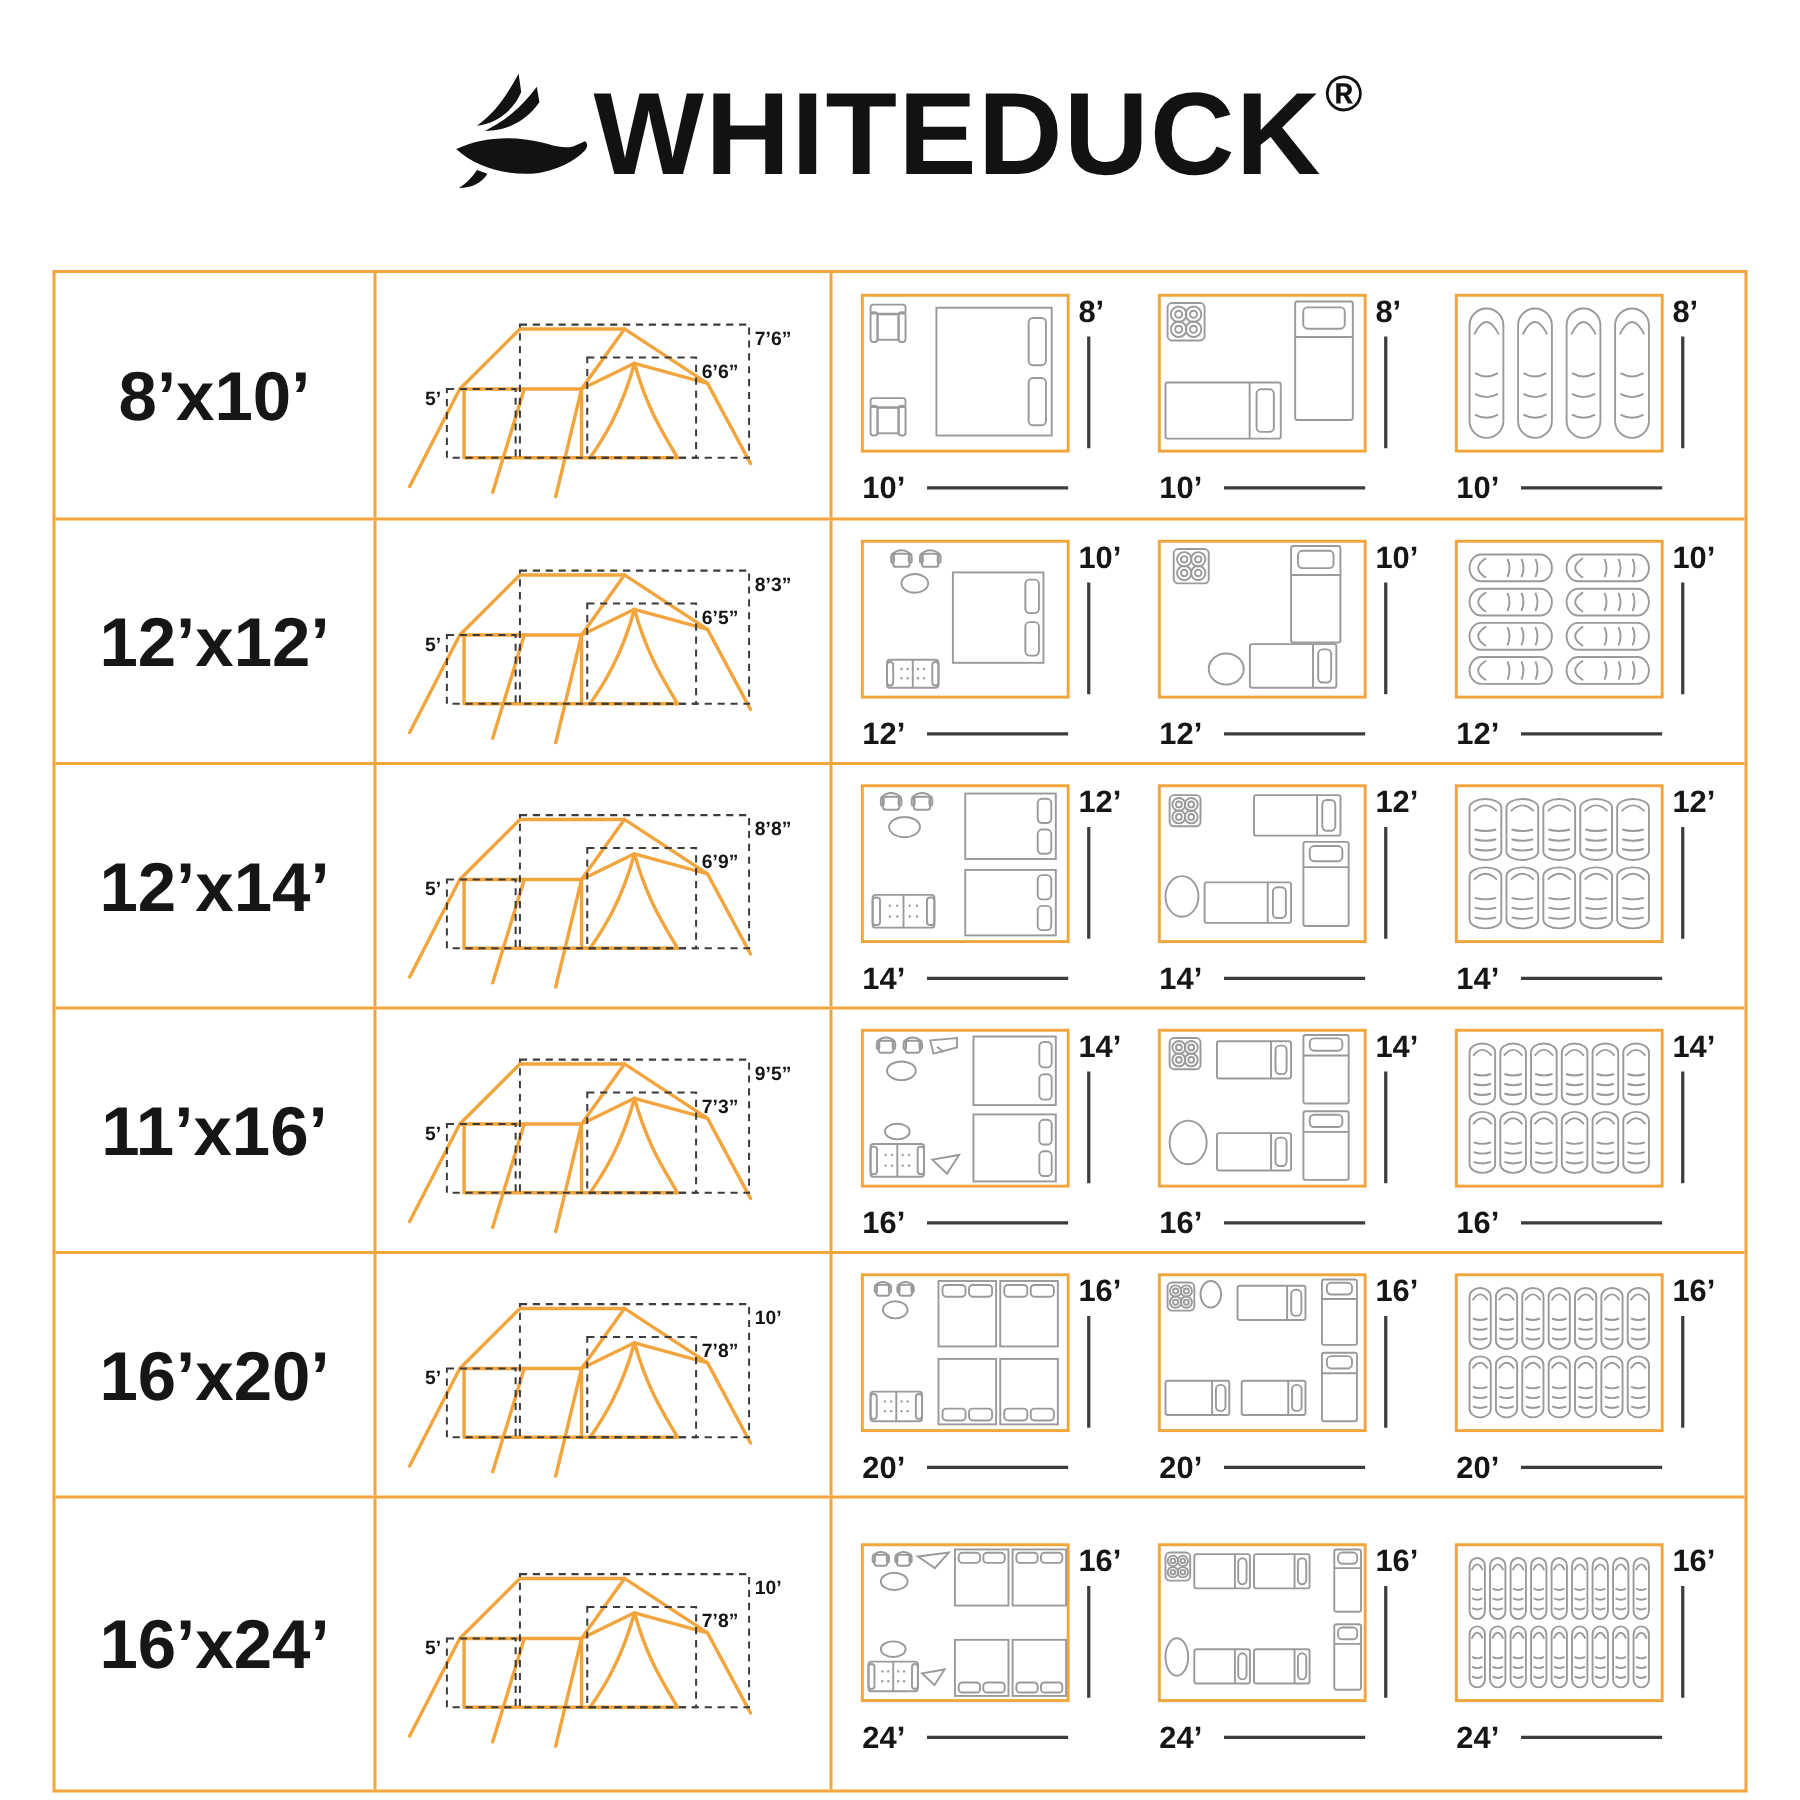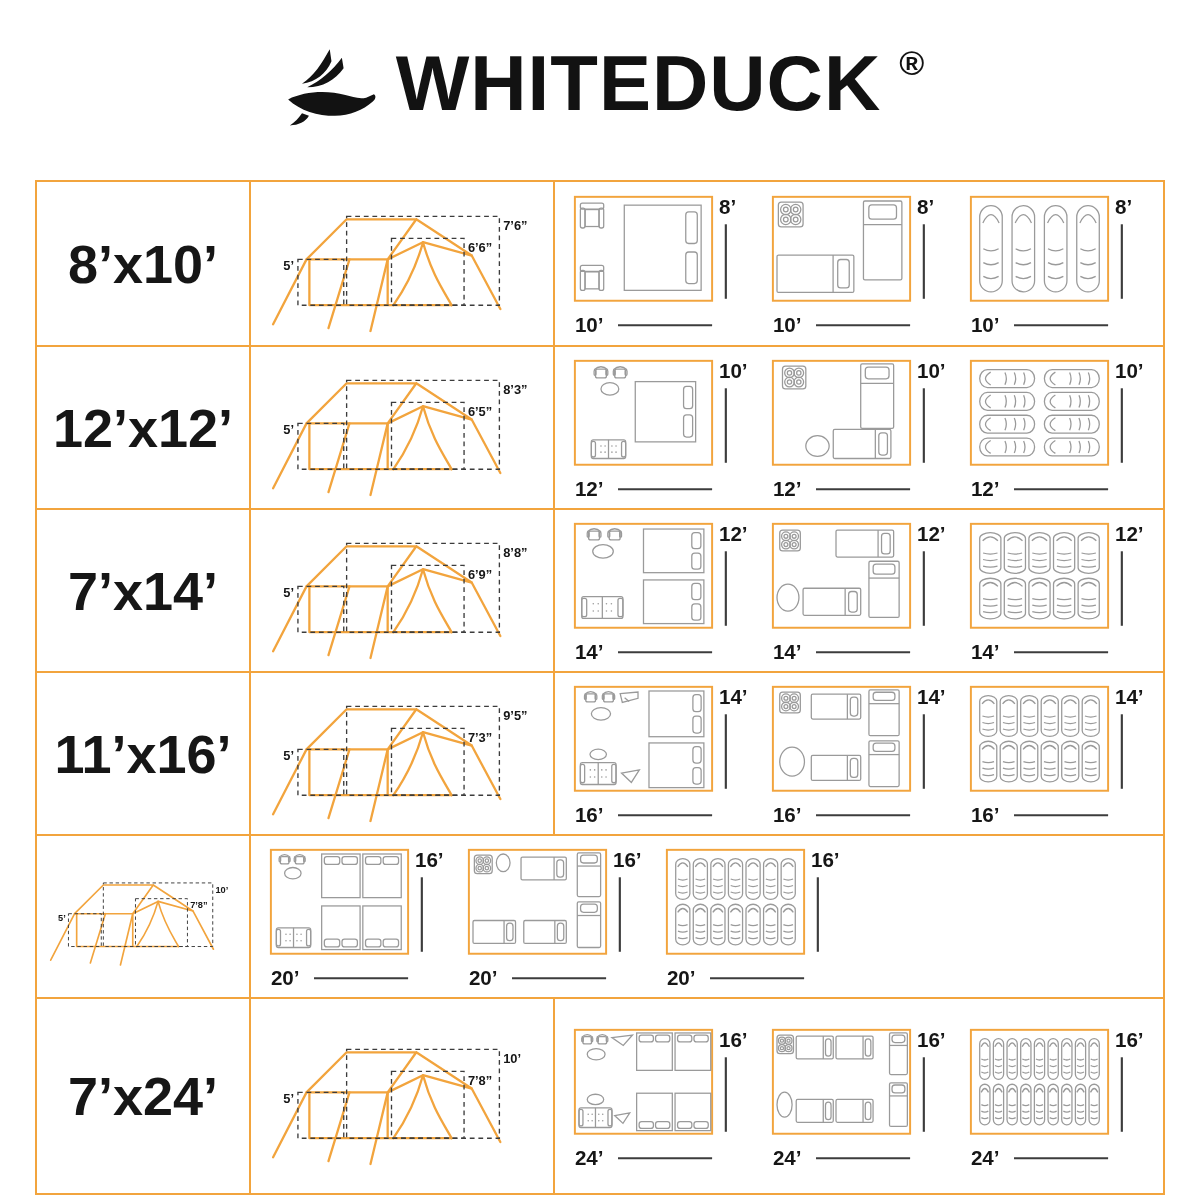--- a/index.html
+++ b/index.html
@@ -3,34 +3,34 @@
 <meta charset="utf-8">
 <style>
   :root { --accent:#F2A43D; --ink:#161616; --furn:#9a9a9a; --dim:#3c3c3c; }
   * { box-sizing:border-box; }
   html,body { margin:0; padding:0; background:#ffffff; }
   body { width:1200px; height:1200px; font-family:"Liberation Sans", sans-serif; color:var(--ink); overflow:hidden; }
   .page { position:relative; width:1200px; height:1200px; }
 
   header { position:absolute; top:0; left:0; right:0; height:178px;
            display:flex; align-items:center; justify-content:center; }
-  .logo { display:flex; align-items:flex-start; gap:16px; }
+  .logo { display:flex; align-items:center; }
   .logo svg { display:block; }
   .logo-text { font-size:78px; font-weight:800; letter-spacing:1px; color:#121212; line-height:1; }
   .reg-mark { font-size:34px; font-weight:700; color:#121212; align-self:flex-start; margin-top:2px; margin-left:2px; line-height:1; }
 
   .size-table { position:absolute; left:35px; right:35px; top:180px; bottom:5px;
                 border:2px solid var(--accent); display:grid;
                 grid-template-rows:163px 163px 163px 163px 163px auto; background:#fff; }
   .row { display:grid; grid-template-columns:212px 304px 1fr; border-top:2px solid var(--accent); min-height:0; }
   .row:first-child { border-top:none; }
   .cell { position:relative; border-left:2px solid var(--accent); min-width:0; min-height:0;
           display:flex; align-items:center; justify-content:center; }
   .cell:first-child { border-left:none; }
-  .size-label { font-size:54px; font-weight:800; letter-spacing:0; }
+  .size-label { font-size:46px; font-weight:800; letter-spacing:0; }
   .tent-cell svg { width:296px; height:auto; }
   .plans-cell { display:flex; align-items:center; justify-content:space-between; padding:2px 8px 2px 14px; }
   .plan { width:198px; flex:0 0 auto; }
   .plan svg { width:100%; height:auto; display:block; }
 </style>
 </head>
 <body>
 
 <div class="page">
   <header>
@@ -314,21 +314,21 @@
               <text x="153" y="26" font-size="21" font-weight="bold" fill="#161616">10’</text>
               <path d="M160,36 L160,112" stroke="#3c3c3c" stroke-width="2.2" fill="none"></path>
               <text x="6" y="146" font-size="21" font-weight="bold" fill="#161616">12’</text>
               <path d="M50,139 L146,139" stroke="#3c3c3c" stroke-width="2.2" fill="none"></path>
             </svg>
           </div>
         </div>
       </div>
       <div class="row">
         <div class="cell size-cell">
-          <div class="size-label">7’x14’</div>
+          <div class="size-label">12’x14’</div>
         </div>
         <div class="cell tent-cell">
           <svg viewBox="0 0 310 168">
             <path d="M55,80 L97,38 L170,38 M170,38 L228,76 M55,80 L140,80 M170,38 L140,80 M140,80 L177,62 L228,76 M58,80 L58,128 M58,128 L140,128 M140,80 L140,128 M140,128 L207,128" fill="none" stroke="#F2A43D" stroke-width="2.4" stroke-linejoin="round" stroke-linecap="round"></path>
             <path d="M177,62 C168,95 155,115 146,128 M177,62 C186,95 198,112 207,128 M55,80 L20,148 M100,80 L78,152 M140,80 L122,155 M228,76 L258,132" fill="none" stroke="#F2A43D" stroke-width="2.4" stroke-linejoin="round" stroke-linecap="round"></path>
             <rect x="46" y="80" width="48" height="48" fill="none" stroke="#3c3c3c" stroke-width="1.4" stroke-dasharray="5 4"></rect>
             <rect x="144" y="58" width="76" height="70" fill="none" stroke="#3c3c3c" stroke-width="1.4" stroke-dasharray="5 4"></rect>
             <rect x="97" y="35" width="160" height="93" fill="none" stroke="#3c3c3c" stroke-width="1.4" stroke-dasharray="5 4"></rect>
             <text x="42" y="91" font-size="13.5" font-weight="bold" fill="#161616" text-anchor="end">5’</text>
             <text x="224" y="72" font-size="13.5" font-weight="bold" fill="#161616" text-anchor="start">6’9”</text>
@@ -710,20 +710,23 @@
               </g>
               <text x="153" y="26" font-size="21" font-weight="bold" fill="#161616">14’</text>
               <path d="M160,36 L160,112" stroke="#3c3c3c" stroke-width="2.2" fill="none"></path>
               <text x="6" y="146" font-size="21" font-weight="bold" fill="#161616">16’</text>
               <path d="M50,139 L146,139" stroke="#3c3c3c" stroke-width="2.2" fill="none"></path>
             </svg>
           </div>
         </div>
       </div>
       <div class="row">
+        <div class="cell size-cell">
+          <div class="size-label">16’x20’</div>
+        </div>
         <div class="cell tent-cell">
           <svg viewBox="0 0 310 168">
             <path d="M55,80 L97,38 L170,38 M170,38 L228,76 M55,80 L140,80 M170,38 L140,80 M140,80 L177,62 L228,76 M58,80 L58,128 M58,128 L140,128 M140,80 L140,128 M140,128 L207,128" fill="none" stroke="#F2A43D" stroke-width="2.4" stroke-linejoin="round" stroke-linecap="round"></path>
             <path d="M177,62 C168,95 155,115 146,128 M177,62 C186,95 198,112 207,128 M55,80 L20,148 M100,80 L78,152 M140,80 L122,155 M228,76 L258,132" fill="none" stroke="#F2A43D" stroke-width="2.4" stroke-linejoin="round" stroke-linecap="round"></path>
             <rect x="46" y="80" width="48" height="48" fill="none" stroke="#3c3c3c" stroke-width="1.4" stroke-dasharray="5 4"></rect>
             <rect x="144" y="58" width="76" height="70" fill="none" stroke="#3c3c3c" stroke-width="1.4" stroke-dasharray="5 4"></rect>
             <rect x="97" y="35" width="160" height="93" fill="none" stroke="#3c3c3c" stroke-width="1.4" stroke-dasharray="5 4"></rect>
             <text x="42" y="91" font-size="13.5" font-weight="bold" fill="#161616" text-anchor="end">5’</text>
             <text x="224" y="72" font-size="13.5" font-weight="bold" fill="#161616" text-anchor="start">7’8”</text>
             <text x="261" y="49" font-size="13.5" font-weight="bold" fill="#161616" text-anchor="start">10’</text>
@@ -940,21 +943,21 @@
               <text x="153" y="26" font-size="21" font-weight="bold" fill="#161616">16’</text>
               <path d="M160,36 L160,112" stroke="#3c3c3c" stroke-width="2.2" fill="none"></path>
               <text x="6" y="146" font-size="21" font-weight="bold" fill="#161616">20’</text>
               <path d="M50,139 L146,139" stroke="#3c3c3c" stroke-width="2.2" fill="none"></path>
             </svg>
           </div>
         </div>
       </div>
       <div class="row">
         <div class="cell size-cell">
-          <div class="size-label">7’x24’</div>
+          <div class="size-label">16’x24’</div>
         </div>
         <div class="cell tent-cell">
           <svg viewBox="0 0 310 168">
             <path d="M55,80 L97,38 L170,38 M170,38 L228,76 M55,80 L140,80 M170,38 L140,80 M140,80 L177,62 L228,76 M58,80 L58,128 M58,128 L140,128 M140,80 L140,128 M140,128 L207,128" fill="none" stroke="#F2A43D" stroke-width="2.4" stroke-linejoin="round" stroke-linecap="round"></path>
             <path d="M177,62 C168,95 155,115 146,128 M177,62 C186,95 198,112 207,128 M55,80 L20,148 M100,80 L78,152 M140,80 L122,155 M228,76 L258,132" fill="none" stroke="#F2A43D" stroke-width="2.4" stroke-linejoin="round" stroke-linecap="round"></path>
             <rect x="46" y="80" width="48" height="48" fill="none" stroke="#3c3c3c" stroke-width="1.4" stroke-dasharray="5 4"></rect>
             <rect x="144" y="58" width="76" height="70" fill="none" stroke="#3c3c3c" stroke-width="1.4" stroke-dasharray="5 4"></rect>
             <rect x="97" y="35" width="160" height="93" fill="none" stroke="#3c3c3c" stroke-width="1.4" stroke-dasharray="5 4"></rect>
             <text x="42" y="91" font-size="13.5" font-weight="bold" fill="#161616" text-anchor="end">5’</text>
             <text x="224" y="72" font-size="13.5" font-weight="bold" fill="#161616" text-anchor="start">7’8”</text>

